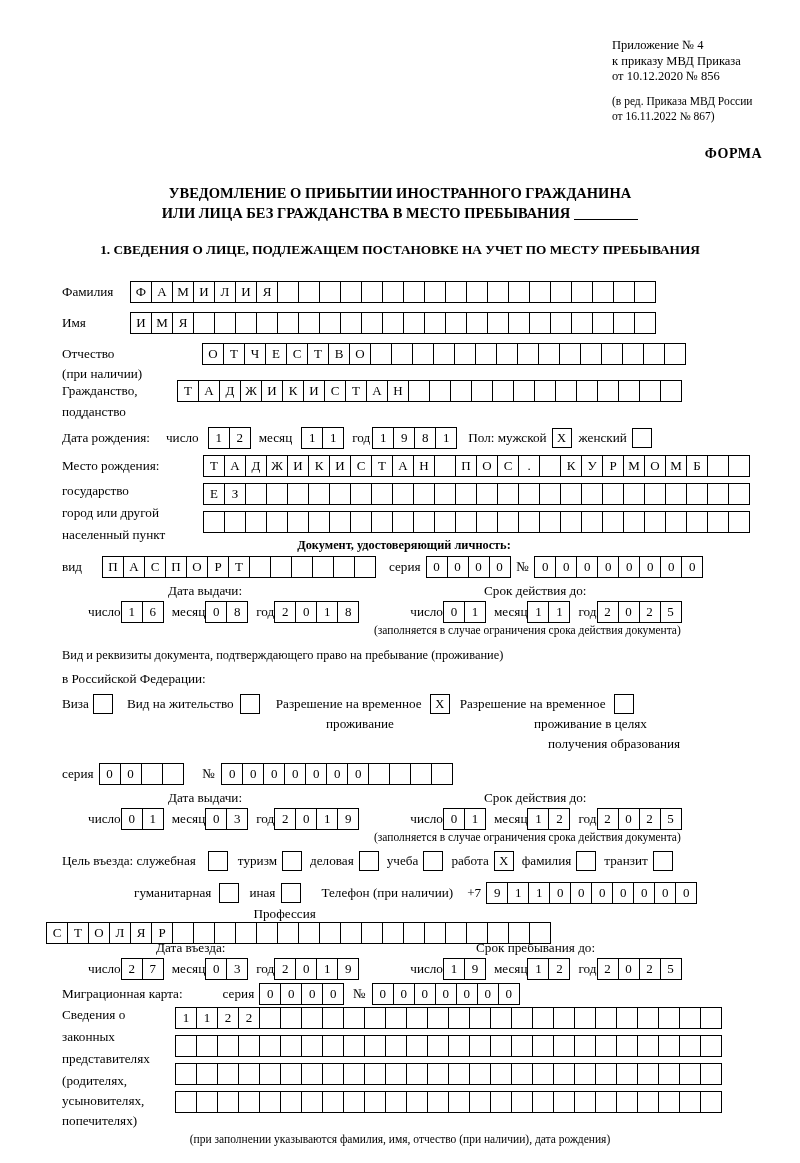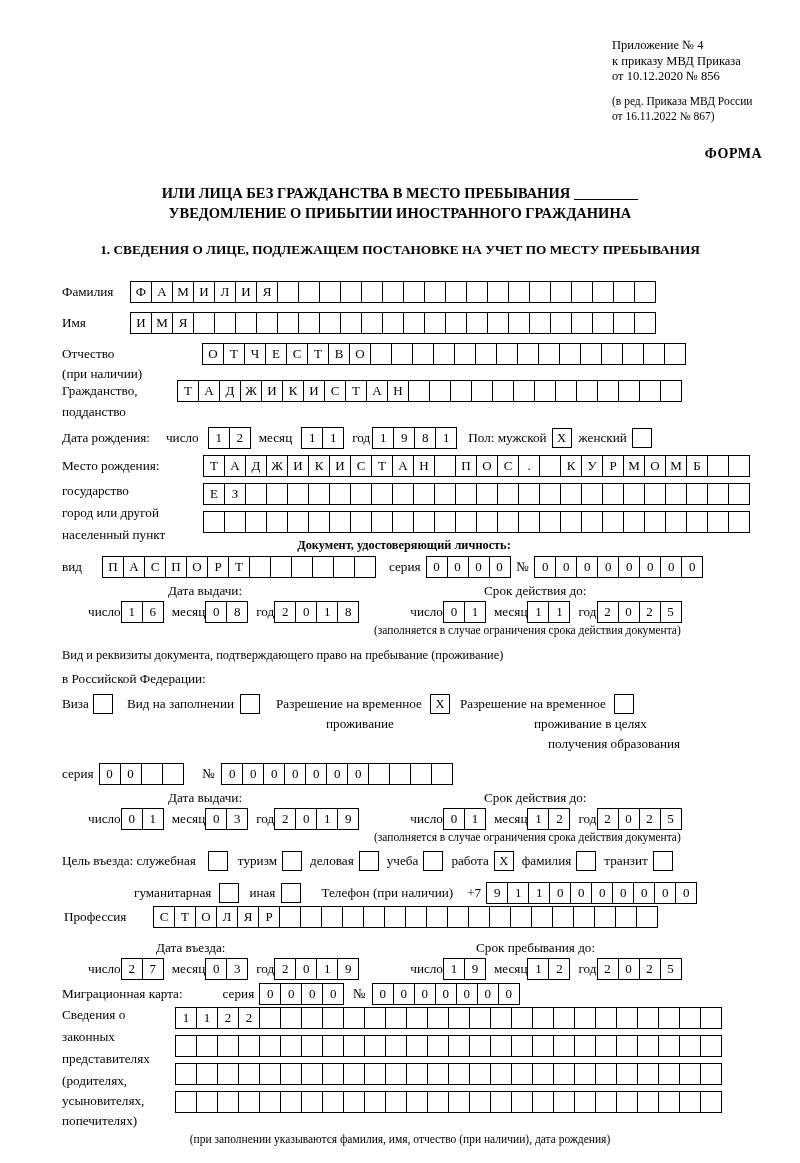--- a/index.html
+++ b/index.html
@@ -48,22 +48,22 @@
   <div class="hdr">
     <div>Приложение № 4</div>
     <div>к приказу МВД Приказа</div>
     <div>от 10.12.2020 № 856</div>
     <div class="sm">(в ред. Приказа МВД России</div>
     <div class="sm" style="margin-top:0">от 16.11.2022 № 867)</div>
   </div>
   <div class="forma">ФОРМА</div>
 
   <div class="title">
+    <div>УВЕДОМЛЕНИЕ О ПРИБЫТИИ ИНОСТРАННОГО ГРАЖДАНИНА</div>
     <div><span>ИЛИ ЛИЦА БЕЗ ГРАЖДАНСТВА В МЕСТО ПРЕБЫВАНИЯ</span><span class="ln"></span></div>
-    <div>УВЕДОМЛЕНИЕ О ПРИБЫТИИ ИНОСТРАННОГО ГРАЖДАНИНА</div>
   </div>
   <div class="section1">1. СВЕДЕНИЯ О ЛИЦЕ, ПОДЛЕЖАЩЕМ ПОСТАНОВКЕ НА УЧЕТ ПО МЕСТУ ПРЕБЫВАНИЯ</div>
 
   <div class="row" style="left:62px;top:281px;">
     <span class="lbl" style="width:68px;">Фамилия</span>
     <span class="boxes">
         <span class="bx">Ф</span>
         <span class="bx">А</span>
         <span class="bx">М</span>
         <span class="bx">И</span>
@@ -404,21 +404,21 @@
   <div style="position:absolute;left:374px;top:624px;" class="note">(заполняется в случае ограничения срока действия документа)</div>
 
   <div style="position:absolute;left:62px;top:648px;" class="smlabel">Вид и реквизиты документа, подтверждающего право на пребывание (проживание)</div>
   <div style="position:absolute;left:62px;top:671px;" class="lbl">в Российской Федерации:</div>
 
   <div class="row" style="left:62px;top:694px;">
     <span class="lbl">Виза</span>
     <span class="gap" style="width:4px"></span>
     <span class="chk"></span>
     <span class="gap" style="width:14px"></span>
-    <span class="lbl">Вид на заполнении</span>
+    <span class="lbl">Вид на жительство</span>
     <span class="gap" style="width:6px"></span>
     <span class="chk"></span>
     <span class="gap" style="width:16px"></span>
     <span class="lbl">Разрешение на временное</span>
     <span class="gap" style="width:8px"></span>
     <span class="chk">X</span>
     <span class="gap" style="width:10px"></span>
     <span class="lbl">Разрешение на временное</span>
     <span class="gap" style="width:8px"></span>
     <span class="chk"></span>
@@ -550,21 +550,21 @@
         <span class="bx">0</span>
         <span class="bx">0</span>
         <span class="bx">0</span>
         <span class="bx">0</span>
         <span class="bx">0</span>
         <span class="bx">0</span>
         <span class="bx">0</span>
       </span>
   </div>
 
-  <div class="row" style="left:64px;top:906px;">
+  <div class="row" style="left:46px;top:906px;flex-direction:column;">
     <span class="lbl" style="width:89px;">Профессия</span>
     <span class="boxes">
         <span class="bx">С</span>
         <span class="bx">Т</span>
         <span class="bx">О</span>
         <span class="bx">Л</span>
         <span class="bx">Я</span>
         <span class="bx">Р</span>
         <span class="bx"></span>
         <span class="bx"></span>

